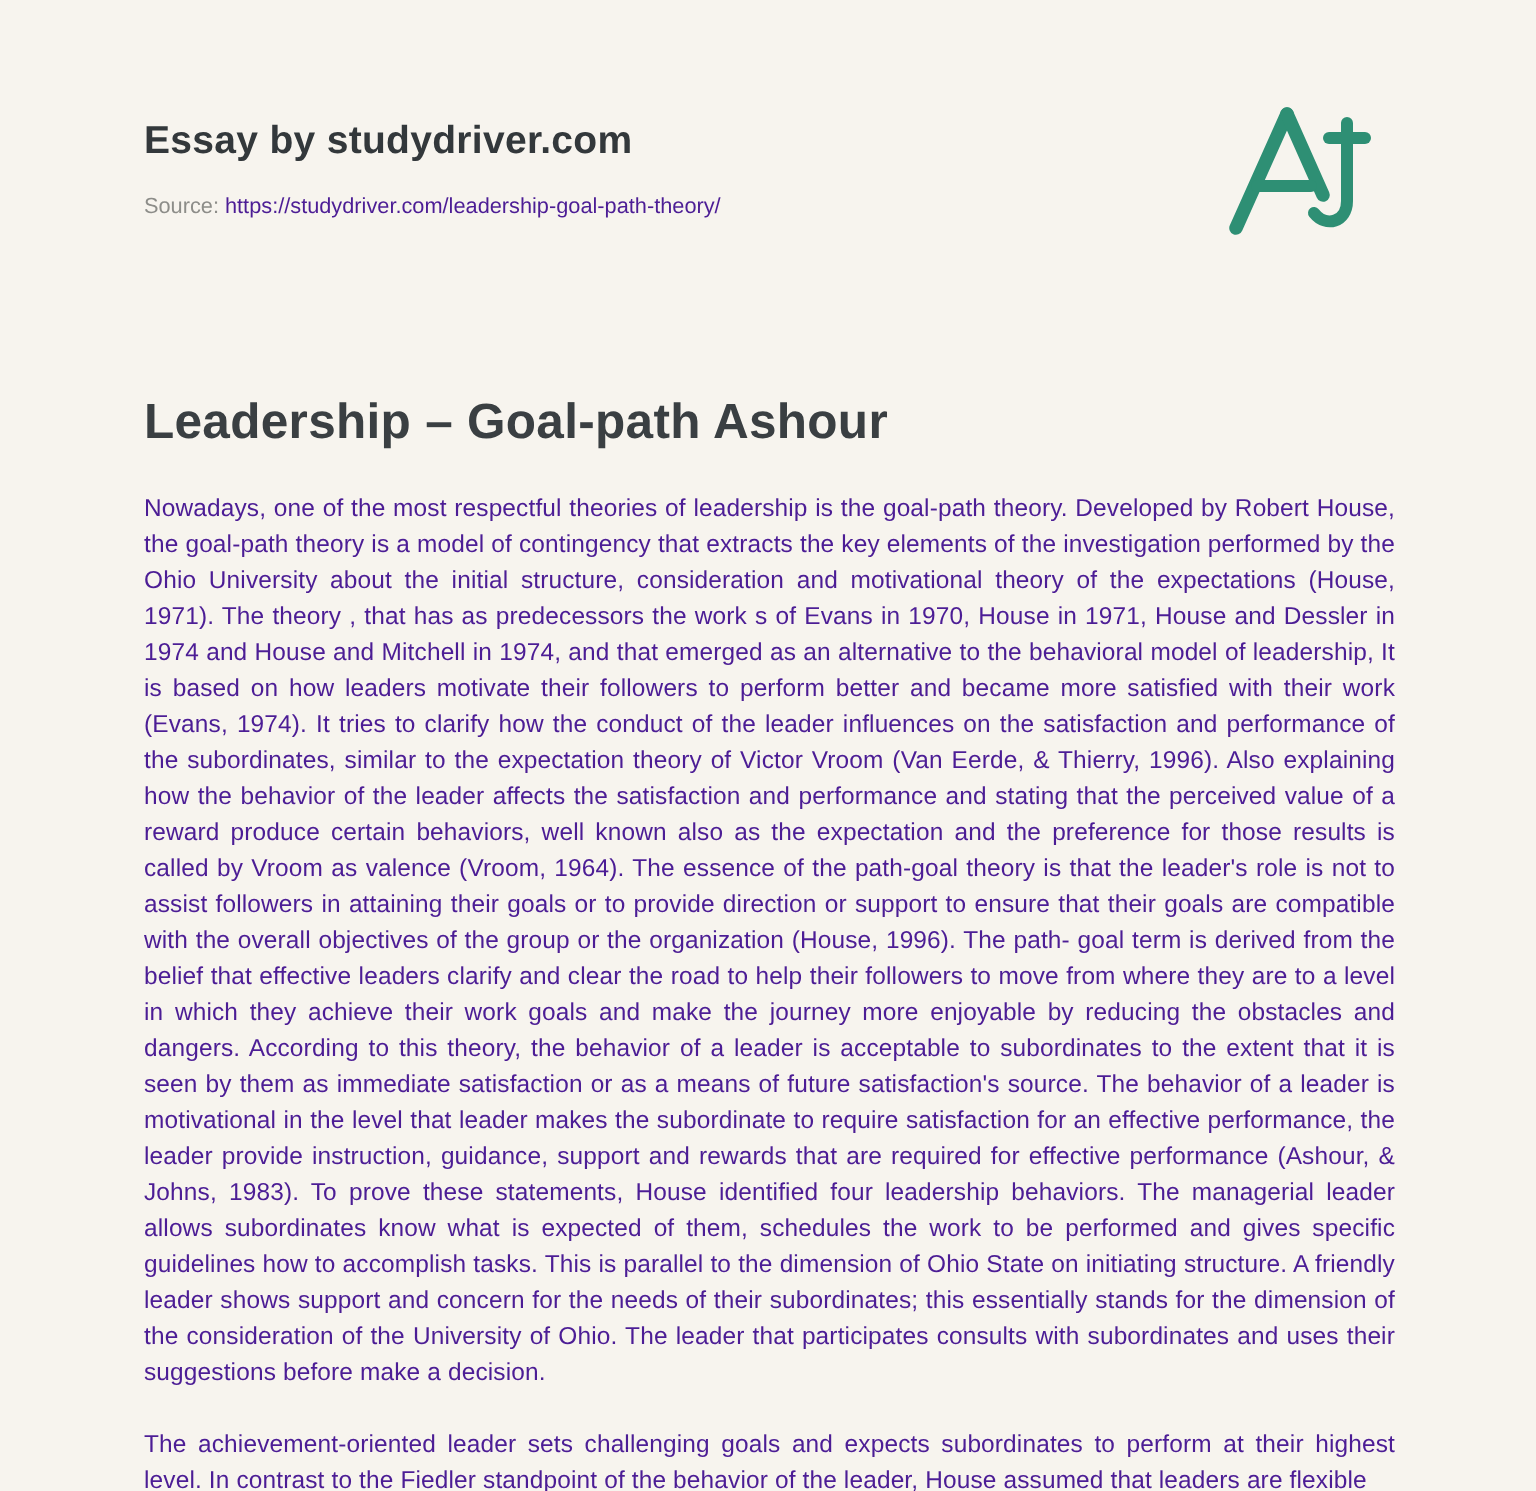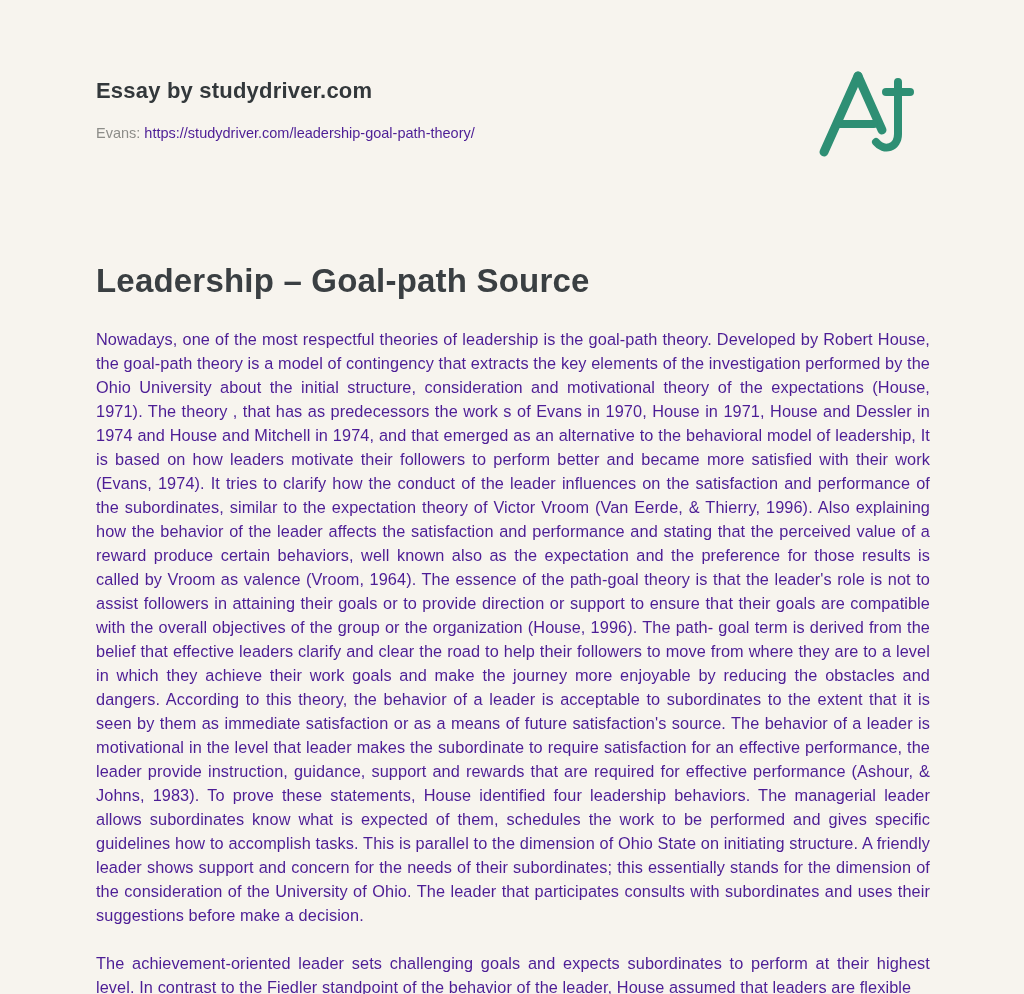--- a/index.html
+++ b/index.html
@@ -24,21 +24,21 @@
 
   .header-row {
     display: flex;
     justify-content: space-between;
     align-items: flex-start;
   }
 
   .essay-meta { padding-top: 6px; }
 
   .essay-by {
-    font-size: 22px;
+    font-size: 26px;
     font-weight: 700;
     color: #33383b;
     letter-spacing: 0.2px;
   }
 
   .source-line {
     margin-top: 21px;
     font-size: 14.5px;
   }
 
@@ -84,37 +84,37 @@
 </style>
 </head>
 <body>
 
 <div class="page">
 
   <div class="header-row">
     <div class="essay-meta">
       <div class="essay-by">Essay by studydriver.com</div>
       <div class="source-line">
-        <span class="source-label">Evans:</span><a class="source-link">https://studydriver.com/leadership-goal-path-theory/</a>
+        <span class="source-label">Source:</span><a class="source-link">https://studydriver.com/leadership-goal-path-theory/</a>
       </div>
     </div>
 
     <div class="logo-box">
       <svg width="100" height="92" viewBox="0 0 100 92" fill="none" xmlns="http://www.w3.org/2000/svg">
 
         <path d="M8 84 L42 8" stroke="#2e8f74" stroke-width="9" stroke-linecap="round"></path>
         <path d="M42 8 L66 62" stroke="#2e8f74" stroke-width="9" stroke-linecap="round"></path>
         <path d="M22 56 L58 56" stroke="#2e8f74" stroke-width="8" stroke-linecap="round"></path>
 
         <path d="M82 14 L82 66 C82 80 68 84 60 74" stroke="#2e8f74" stroke-width="8" stroke-linecap="round" fill="none"></path>
         <path d="M70 24 L94 24" stroke="#2e8f74" stroke-width="8" stroke-linecap="round"></path>
       </svg>
     </div>
   </div>
 
-  <h1 class="article-title">Leadership – Goal-path Source</h1>
+  <h1 class="article-title">Leadership – Goal-path Ashour</h1>
 
   <div class="article-body">
     <p>Nowadays, one of the most respectful theories of leadership is the goal-path theory. Developed by Robert House, the goal-path theory is a model of contingency that extracts the key elements of the investigation performed by the Ohio University about the initial structure, consideration and motivational theory of the expectations (House, 1971). The theory , that has as predecessors the work s of Evans in 1970, House in 1971, House and Dessler in 1974 and House and Mitchell in 1974, and that emerged as an alternative to the behavioral model of leadership, It is based on how leaders motivate their followers to perform better and became more satisfied with their work (Evans, 1974). It tries to clarify how the conduct of the leader influences on the satisfaction and performance of the subordinates, similar to the expectation theory of Victor Vroom (Van Eerde, &amp; Thierry, 1996). Also explaining how the behavior of the leader affects the satisfaction and performance and stating that the perceived value of a reward produce certain behaviors, well known also as the expectation and the preference for those results is called by Vroom as valence (Vroom, 1964). The essence of the path-goal theory is that the leader's role is not to assist followers in attaining their goals or to provide direction or support to ensure that their goals are compatible with the overall objectives of the group or the organization (House, 1996). The path- goal term is derived from the belief that effective leaders clarify and clear the road to help their followers to move from where they are to a level in which they achieve their work goals and make the journey more enjoyable by reducing the obstacles and dangers. According to this theory, the behavior of a leader is acceptable to subordinates to the extent that it is seen by them as immediate satisfaction or as a means of future satisfaction's source. The behavior of a leader is motivational in the level that leader makes the subordinate to require satisfaction for an effective performance, the leader provide instruction, guidance, support and rewards that are required for effective performance (Ashour, &amp; Johns, 1983). To prove these statements, House identified four leadership behaviors. The managerial leader allows subordinates know what is expected of them, schedules the work to be performed and gives specific guidelines how to accomplish tasks. This is parallel to the dimension of Ohio State on initiating structure. A friendly leader shows support and concern for the needs of their subordinates; this essentially stands for the dimension of the consideration of the University of Ohio. The leader that participates consults with subordinates and uses their suggestions before make a decision.</p>
     <p>The achievement-oriented leader sets challenging goals and expects subordinates to perform at their highest level. In contrast to the Fiedler standpoint of the behavior of the leader, House assumed that leaders are flexible</p>
   </div>
 
 </div>
 
 </body></html>

